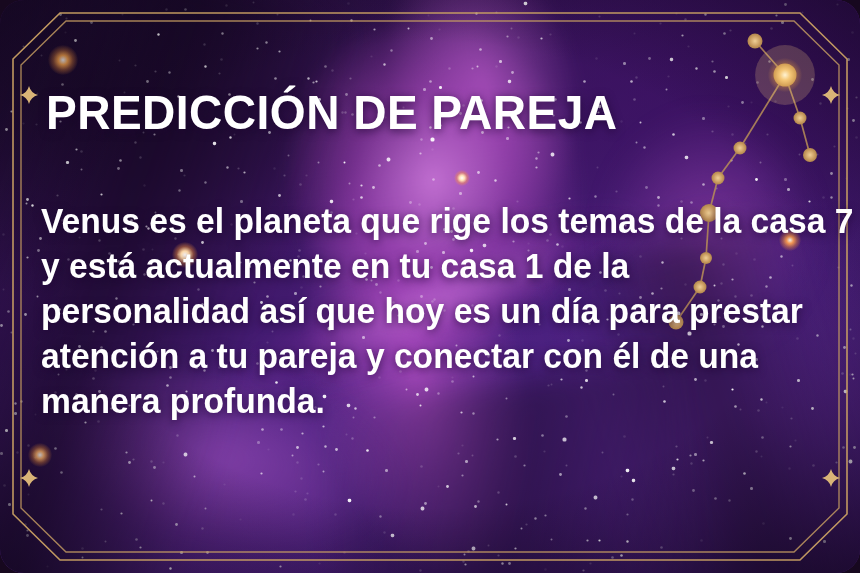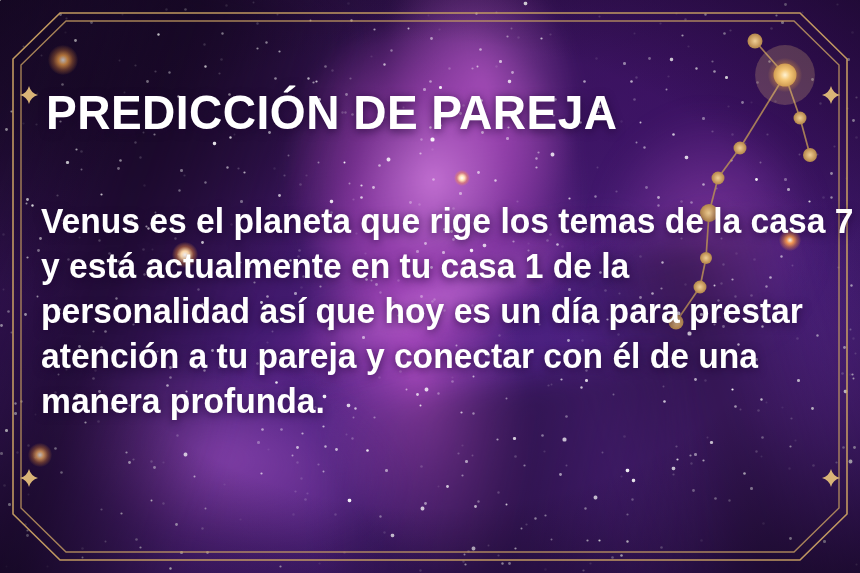--- a/index.html
+++ b/index.html
@@ -3,20 +3,21 @@
 <meta charset="utf-8">
 <style>
   html,body{margin:0;padding:0;background:#17081f;}
   body{font-family:"Liberation Sans", sans-serif;}
 
   .card{
     position:relative;
     width:860px;height:573px;
     overflow:hidden;
     background:#2a1040;
+    border-radius:24px;
   }
 
   
   .bg-base{
     position:absolute;inset:0;
     background:
       radial-gradient(ellipse 55% 48% at 18% 88%, #54237f 0%, rgba(84,35,127,0) 62%),
       radial-gradient(ellipse 50% 60% at 88% 72%, #57268a 0%, rgba(87,38,138,0) 64%),
       radial-gradient(ellipse 60% 55% at 10% 14%, #1d0b2e 0%, rgba(29,11,46,0) 70%),
       radial-gradient(ellipse 70% 70% at 95% 10%, #3a1060 0%, rgba(58,16,96,0) 68%),

